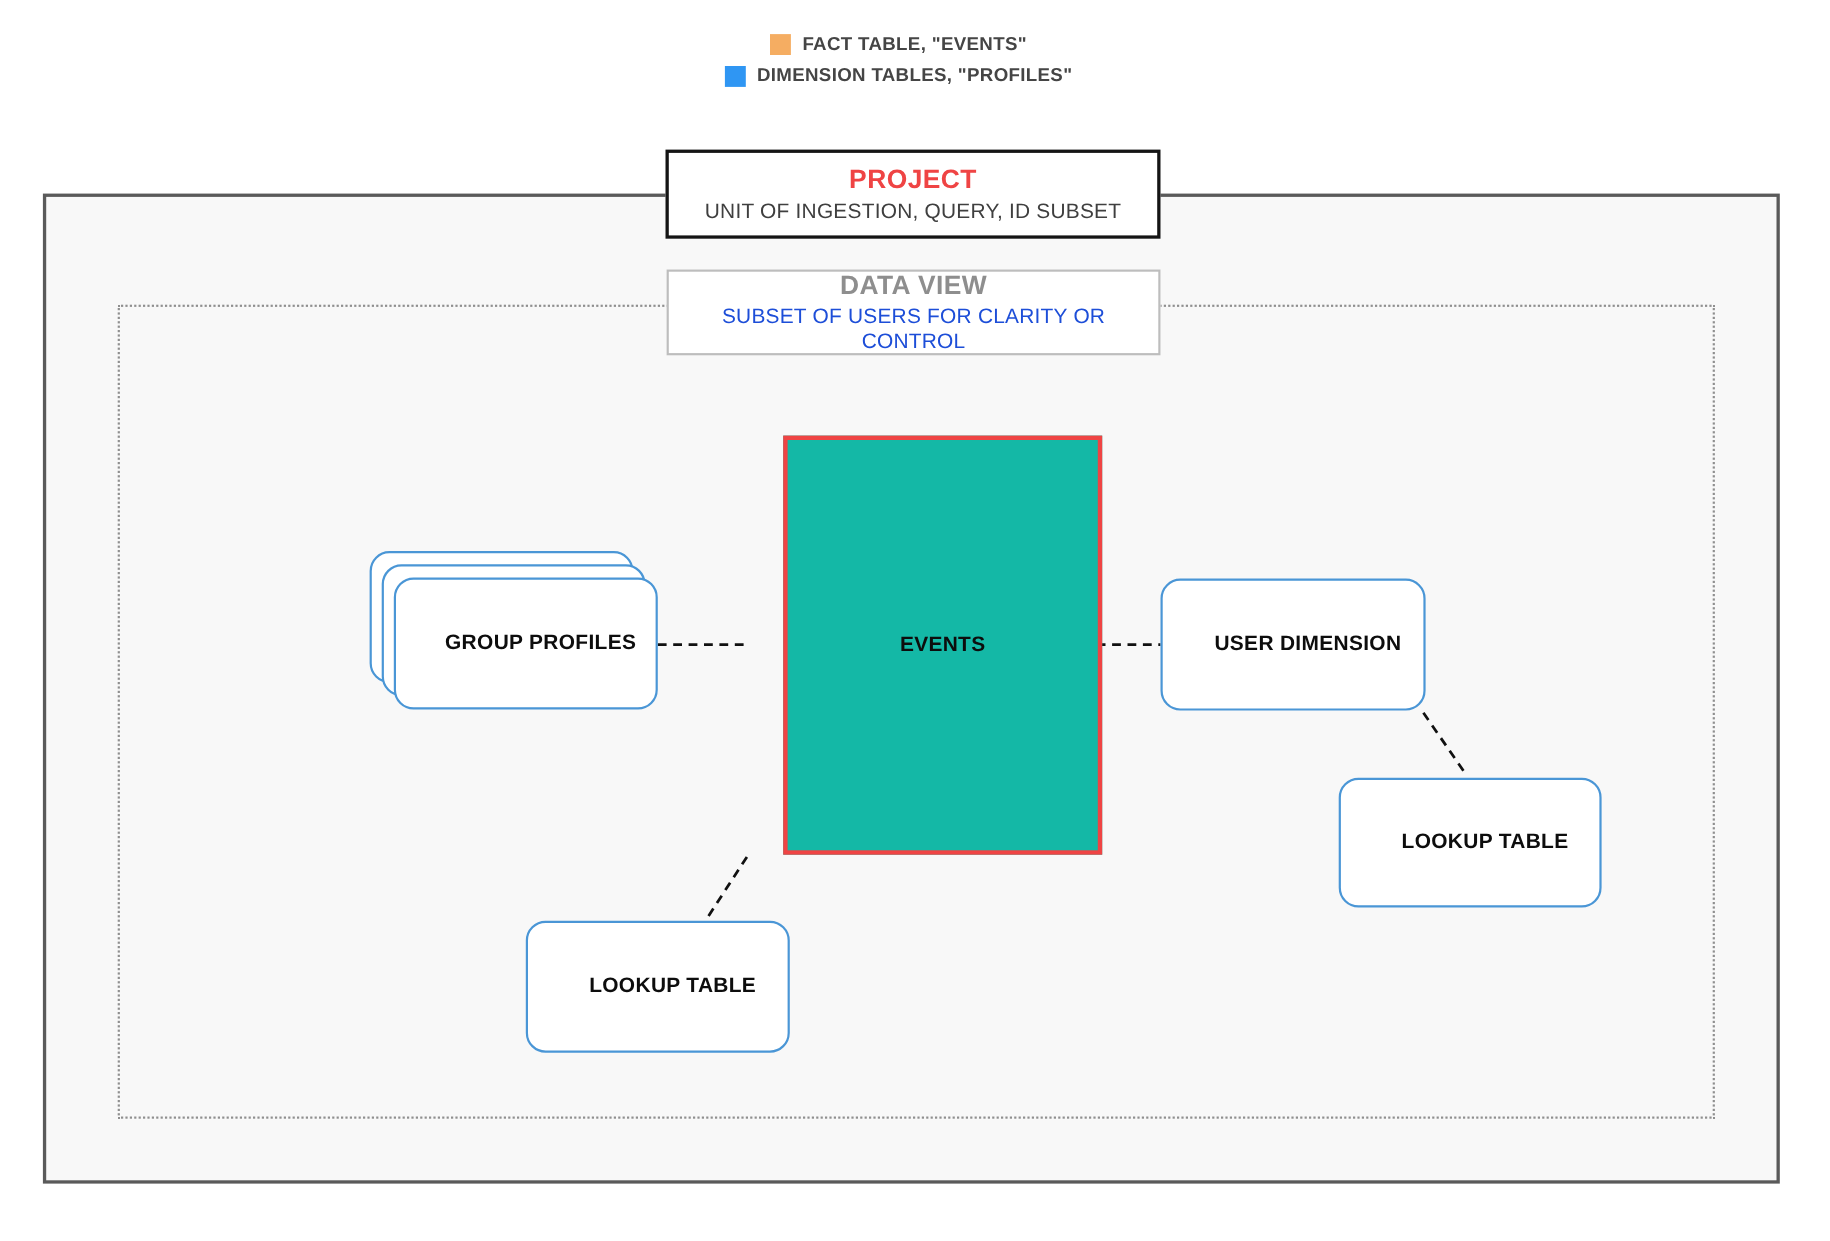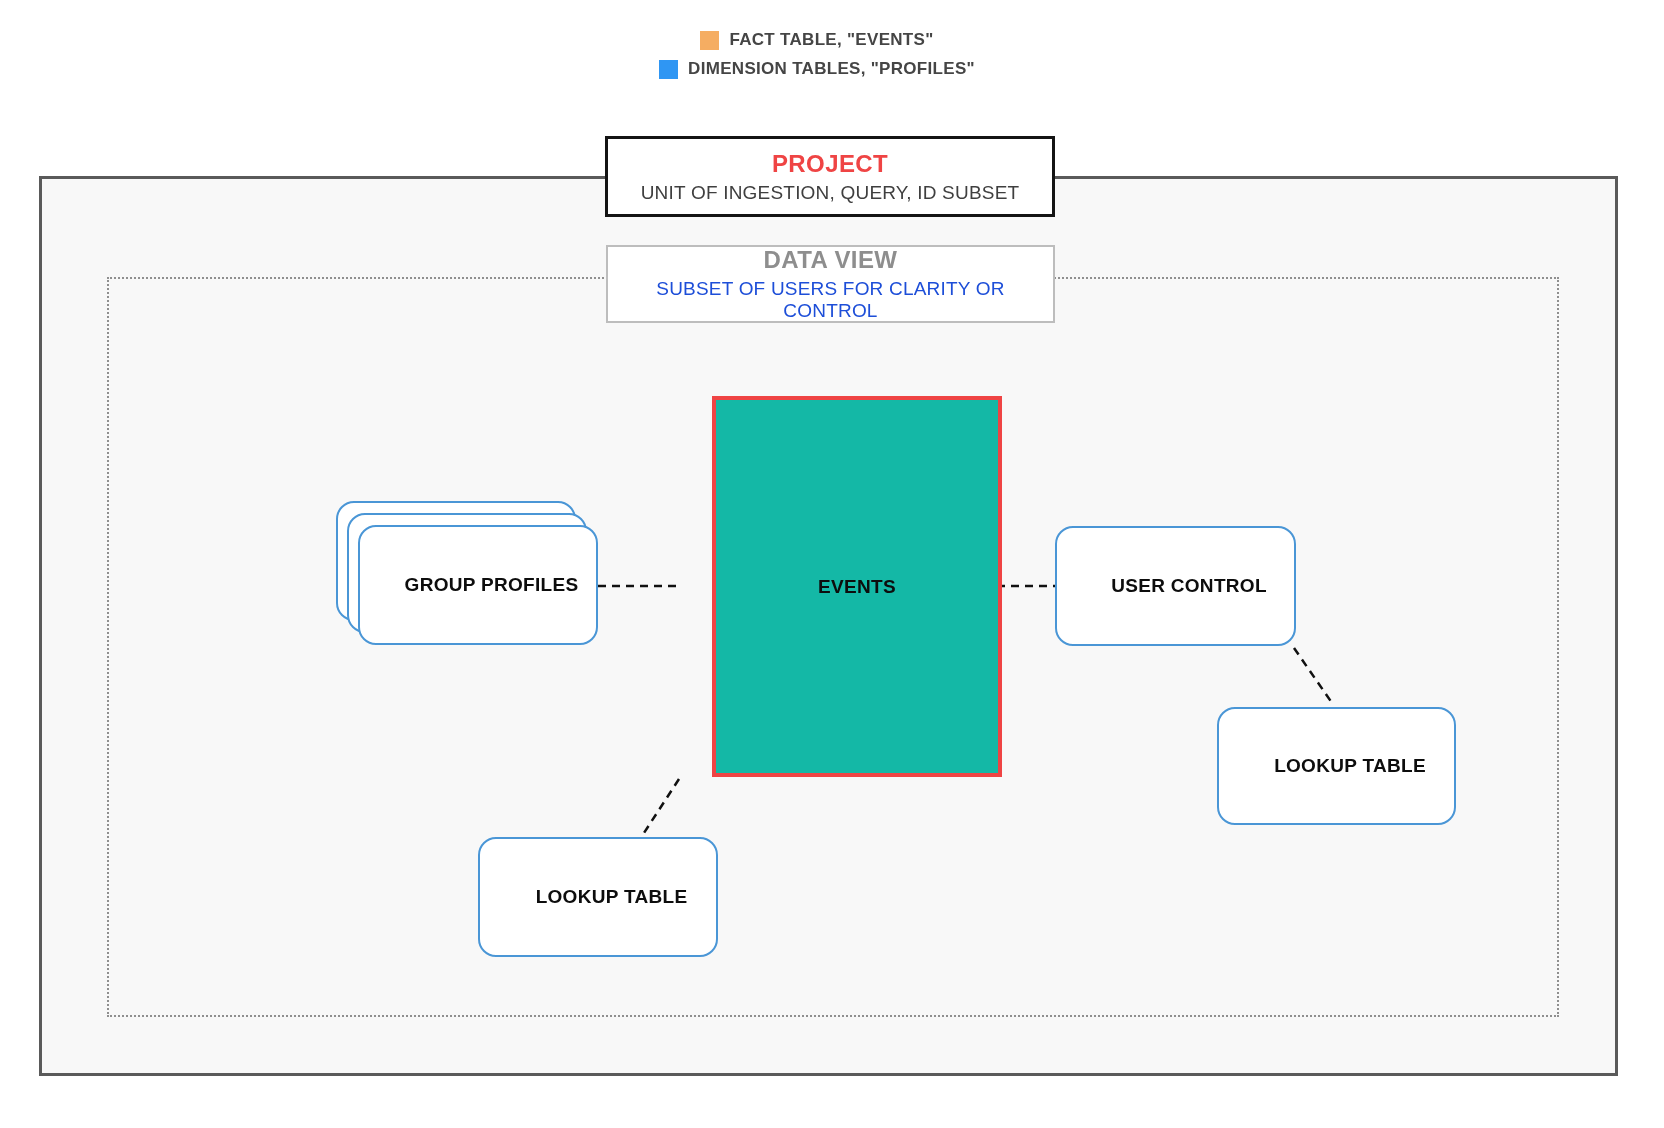--- a/index.html
+++ b/index.html
@@ -110,21 +110,21 @@
 
   <div class="stack-wrap">
     <div class="dim-card stack-card stack-back"></div>
     <div class="dim-card stack-card stack-mid"></div>
     <div class="dim-card stack-card stack-front">
       <span class="node-label">GROUP PROFILES</span>
     </div>
   </div>
 
   <div class="dim-card user-profiles">
-    <span class="node-label">USER CONTROL</span>
+    <span class="node-label">USER DIMENSION</span>
   </div>
 
   <div class="dim-card lookup-right">
     <span class="node-label">LOOKUP TABLE</span>
   </div>
 
   <div class="dim-card lookup-bottom">
     <span class="node-label">LOOKUP TABLE</span>
   </div>
 

